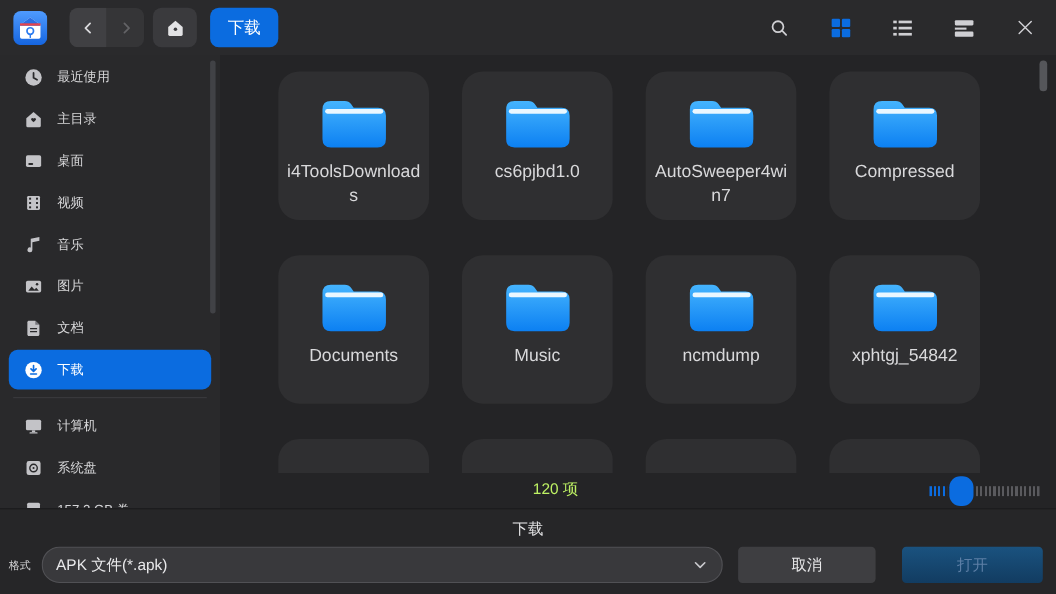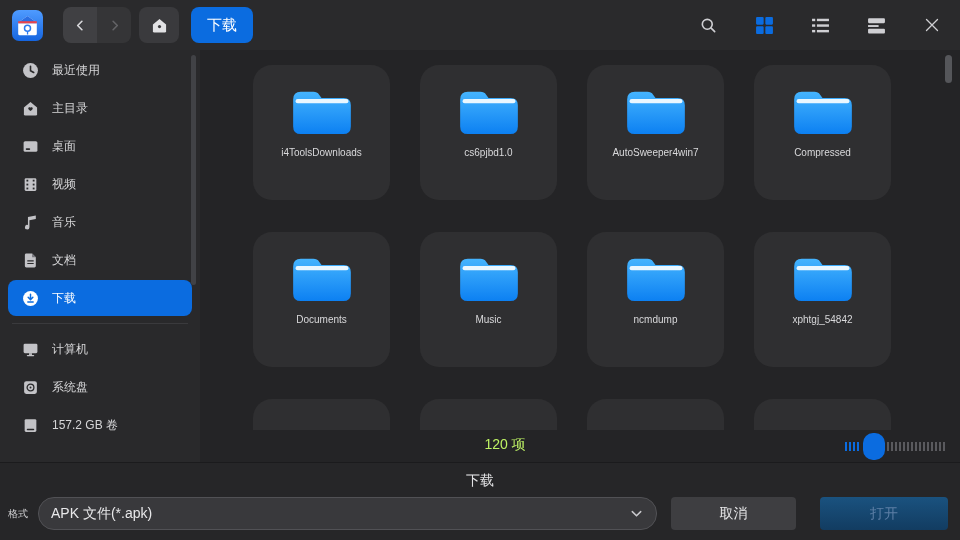--- a/index.html
+++ b/index.html
@@ -34,21 +34,21 @@
   .side-item.selected .dl-glyph{stroke:var(--accent,#0b6ce0);}
   .side-sep{height:1px;background:#3a3a3d;margin:7px 4px 7px 4px;}
   #sidebar-scroll{position:absolute;left:191px;top:55px;width:5px;height:230px;border-radius:3px;background:#414246;}
 
   
   #main{position:absolute;left:200px;top:50px;width:760px;height:412px;background:#242426;}
   #gridview{position:absolute;left:0;top:0;width:760px;height:380px;overflow:hidden;padding:15px 0 0 53px;}
   #grid{display:grid;grid-template-columns:repeat(4,137px);grid-auto-rows:135px;column-gap:30px;row-gap:32px;}
   .tile{width:137px;height:135px;background:#2f2f31;border-radius:19px;display:flex;flex-direction:column;align-items:center;padding-top:21px;}
   .tile .ficon{width:64px;height:50px;flex:0 0 auto;}
-  .tile .fname{margin-top:10px;max-width:121px;text-align:center;font-size:10px;line-height:1.35;color:#d9d9db;word-break:break-all;}
+  .tile .fname{margin-top:10px;max-width:121px;text-align:center;font-size:16px;line-height:1.35;color:#d9d9db;word-break:break-all;}
   #main-scroll{position:absolute;right:8px;top:5px;width:7px;height:28px;border-radius:4px;background:#55565a;}
 
   
   #statusbar{position:absolute;left:0;top:430px;width:960px;height:32px;}
   #item-count{position:absolute;left:50px;right:0;top:6px;text-align:center;color:#bef264;font-size:14px;}
   #zoom-slider{position:absolute;left:845px;top:2px;width:100px;height:28px;display:flex;align-items:center;}
   .ticks{height:9px;}
   .ticks.blue{width:16px;background:repeating-linear-gradient(90deg,var(--accent,#0b6ce0) 0 2px,transparent 2px 4px);}
   .ticks.gray{width:58px;background:repeating-linear-gradient(90deg,#5a5a5e 0 2px,transparent 2px 4px);}
   .thumb{width:22px;height:27px;border-radius:10px;background:var(--accent,#0b6ce0);margin:0 2px;}
@@ -207,20 +207,30 @@
 
       <div class="side-item">
         <span class="icon">
           <svg viewBox="0 0 16 16">
             <path d="M7 12.4a2.1 2.1 0 1 1-1.4-2V2.9L13 1.4v3.2L7 5.9Z" fill="currentColor"></path>
           </svg>
         </span>
         <span>音乐</span>
       </div>
 
+      <div class="side-item">
+        <span class="icon">
+          <svg viewBox="0 0 16 16">
+            <rect x="1.5" y="3" width="13" height="10" rx="1.5" fill="currentColor"></rect>
+            <path d="M3.5 11.5 6.4 8l2.3 2.6 1.7-1.6 2.1 2.5Z" fill="#29292b"></path>
+            <circle cx="11" cy="6" r="1.1" fill="#29292b"></circle>
+          </svg>
+        </span>
+        <span>图片</span>
+      </div>
 
       <div class="side-item">
         <span class="icon">
           <svg viewBox="0 0 16 16">
             <path d="M4 1.5h5.5L13 5v8.2c0 .7-.6 1.3-1.3 1.3H4c-.7 0-1.3-.6-1.3-1.3V2.8c0-.7.6-1.3 1.3-1.3Z" fill="currentColor"></path>
             <path d="M9.5 1.5 13 5H9.5Z" fill="#74747a"></path>
             <path d="M5 8.3h6M5 10.8h6" stroke="#29292b" stroke-width="1.1"></path>
           </svg>
         </span>
         <span>文档</span>

